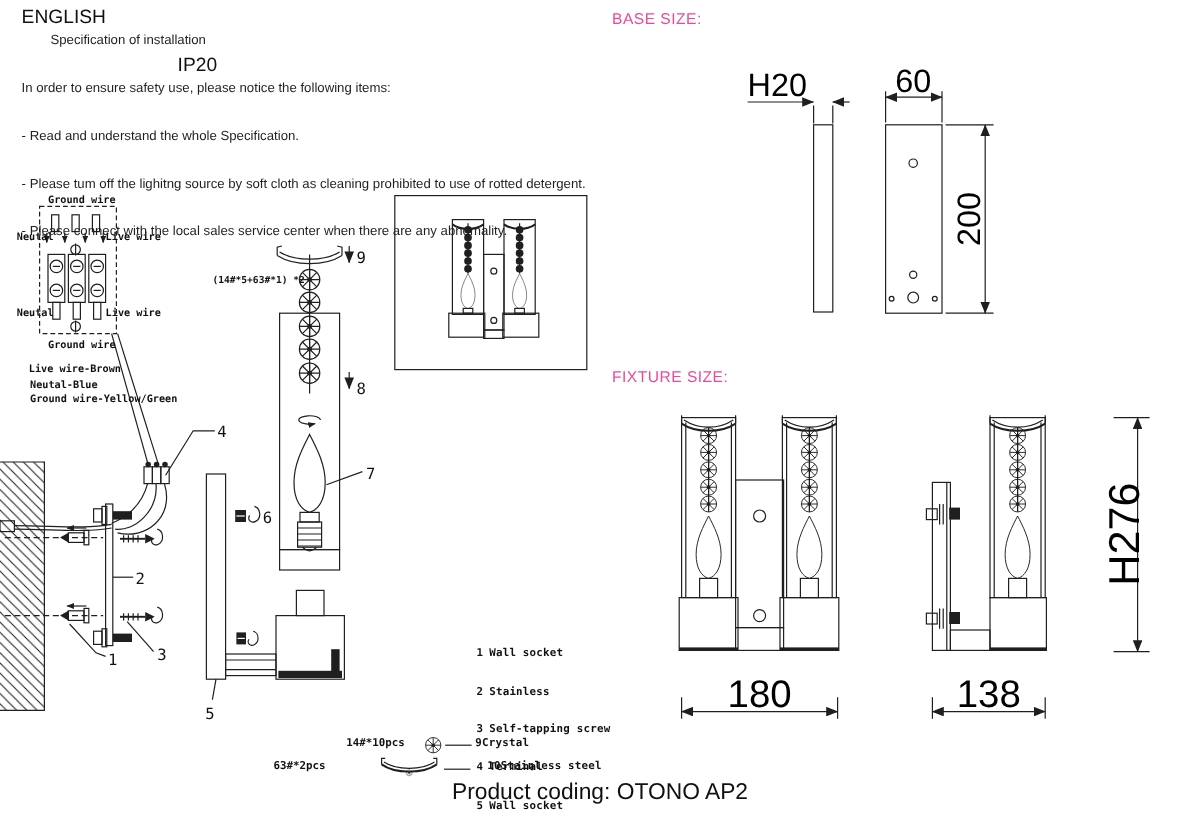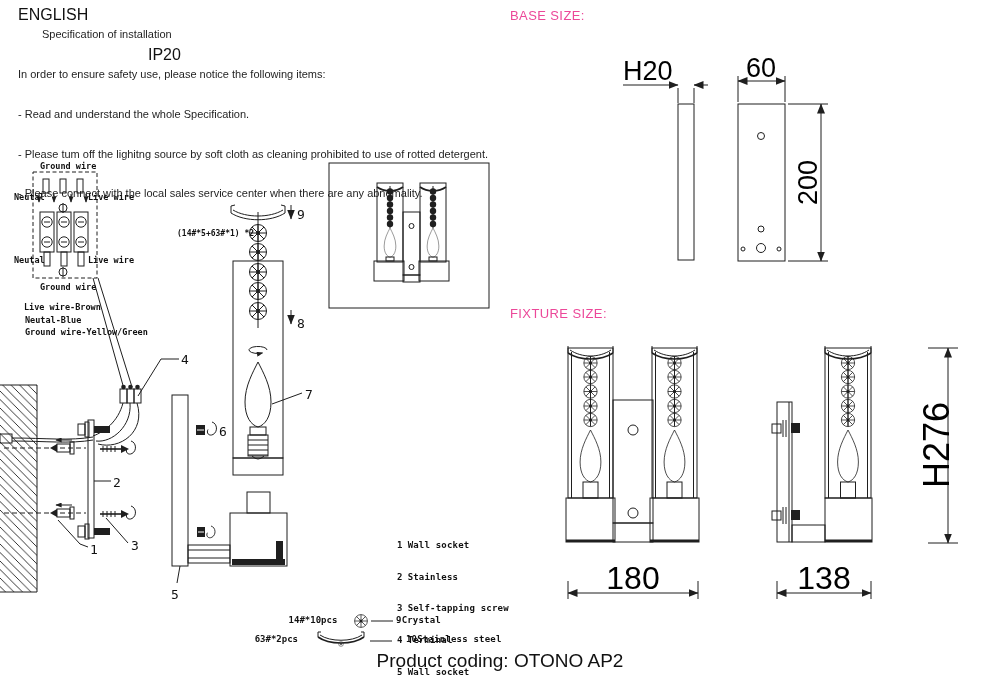--- a/index.html
+++ b/index.html
@@ -361,17 +361,17 @@
     <div class="prow"><span>3</span><span class="pname">Self-tapping screw</span></div>
     <div class="prow"><span>4</span><span class="pname">Terminal</span></div>
     <div class="prow"><span>5</span><span class="pname">Wall socket</span></div>
     
     
     
   </div>
 
   <div class="abs qty" style="left:270px;top:615px;width:86px;text-align:center;">14#*10pcs</div>
   <div class="abs plist" style="left:396px;top:615px;"><span>9</span><span class="pname">Crystal</span></div>
-  <div class="abs qty" style="left:212px;top:634px;width:86px;text-align:right;">63#*2pcs</div>
+  <div class="abs qty" style="left:228px;top:634px;width:86px;text-align:left;">63#*2pcs</div>
   <div class="abs plist" style="left:406px;top:634px;"><span>10</span><span class="pname">Stainless steel</span></div>
 
   <div class="abs footer" style="left:0;top:650px;">Product coding: OTONO AP2</div>
 </div>
 
 </body></html>

